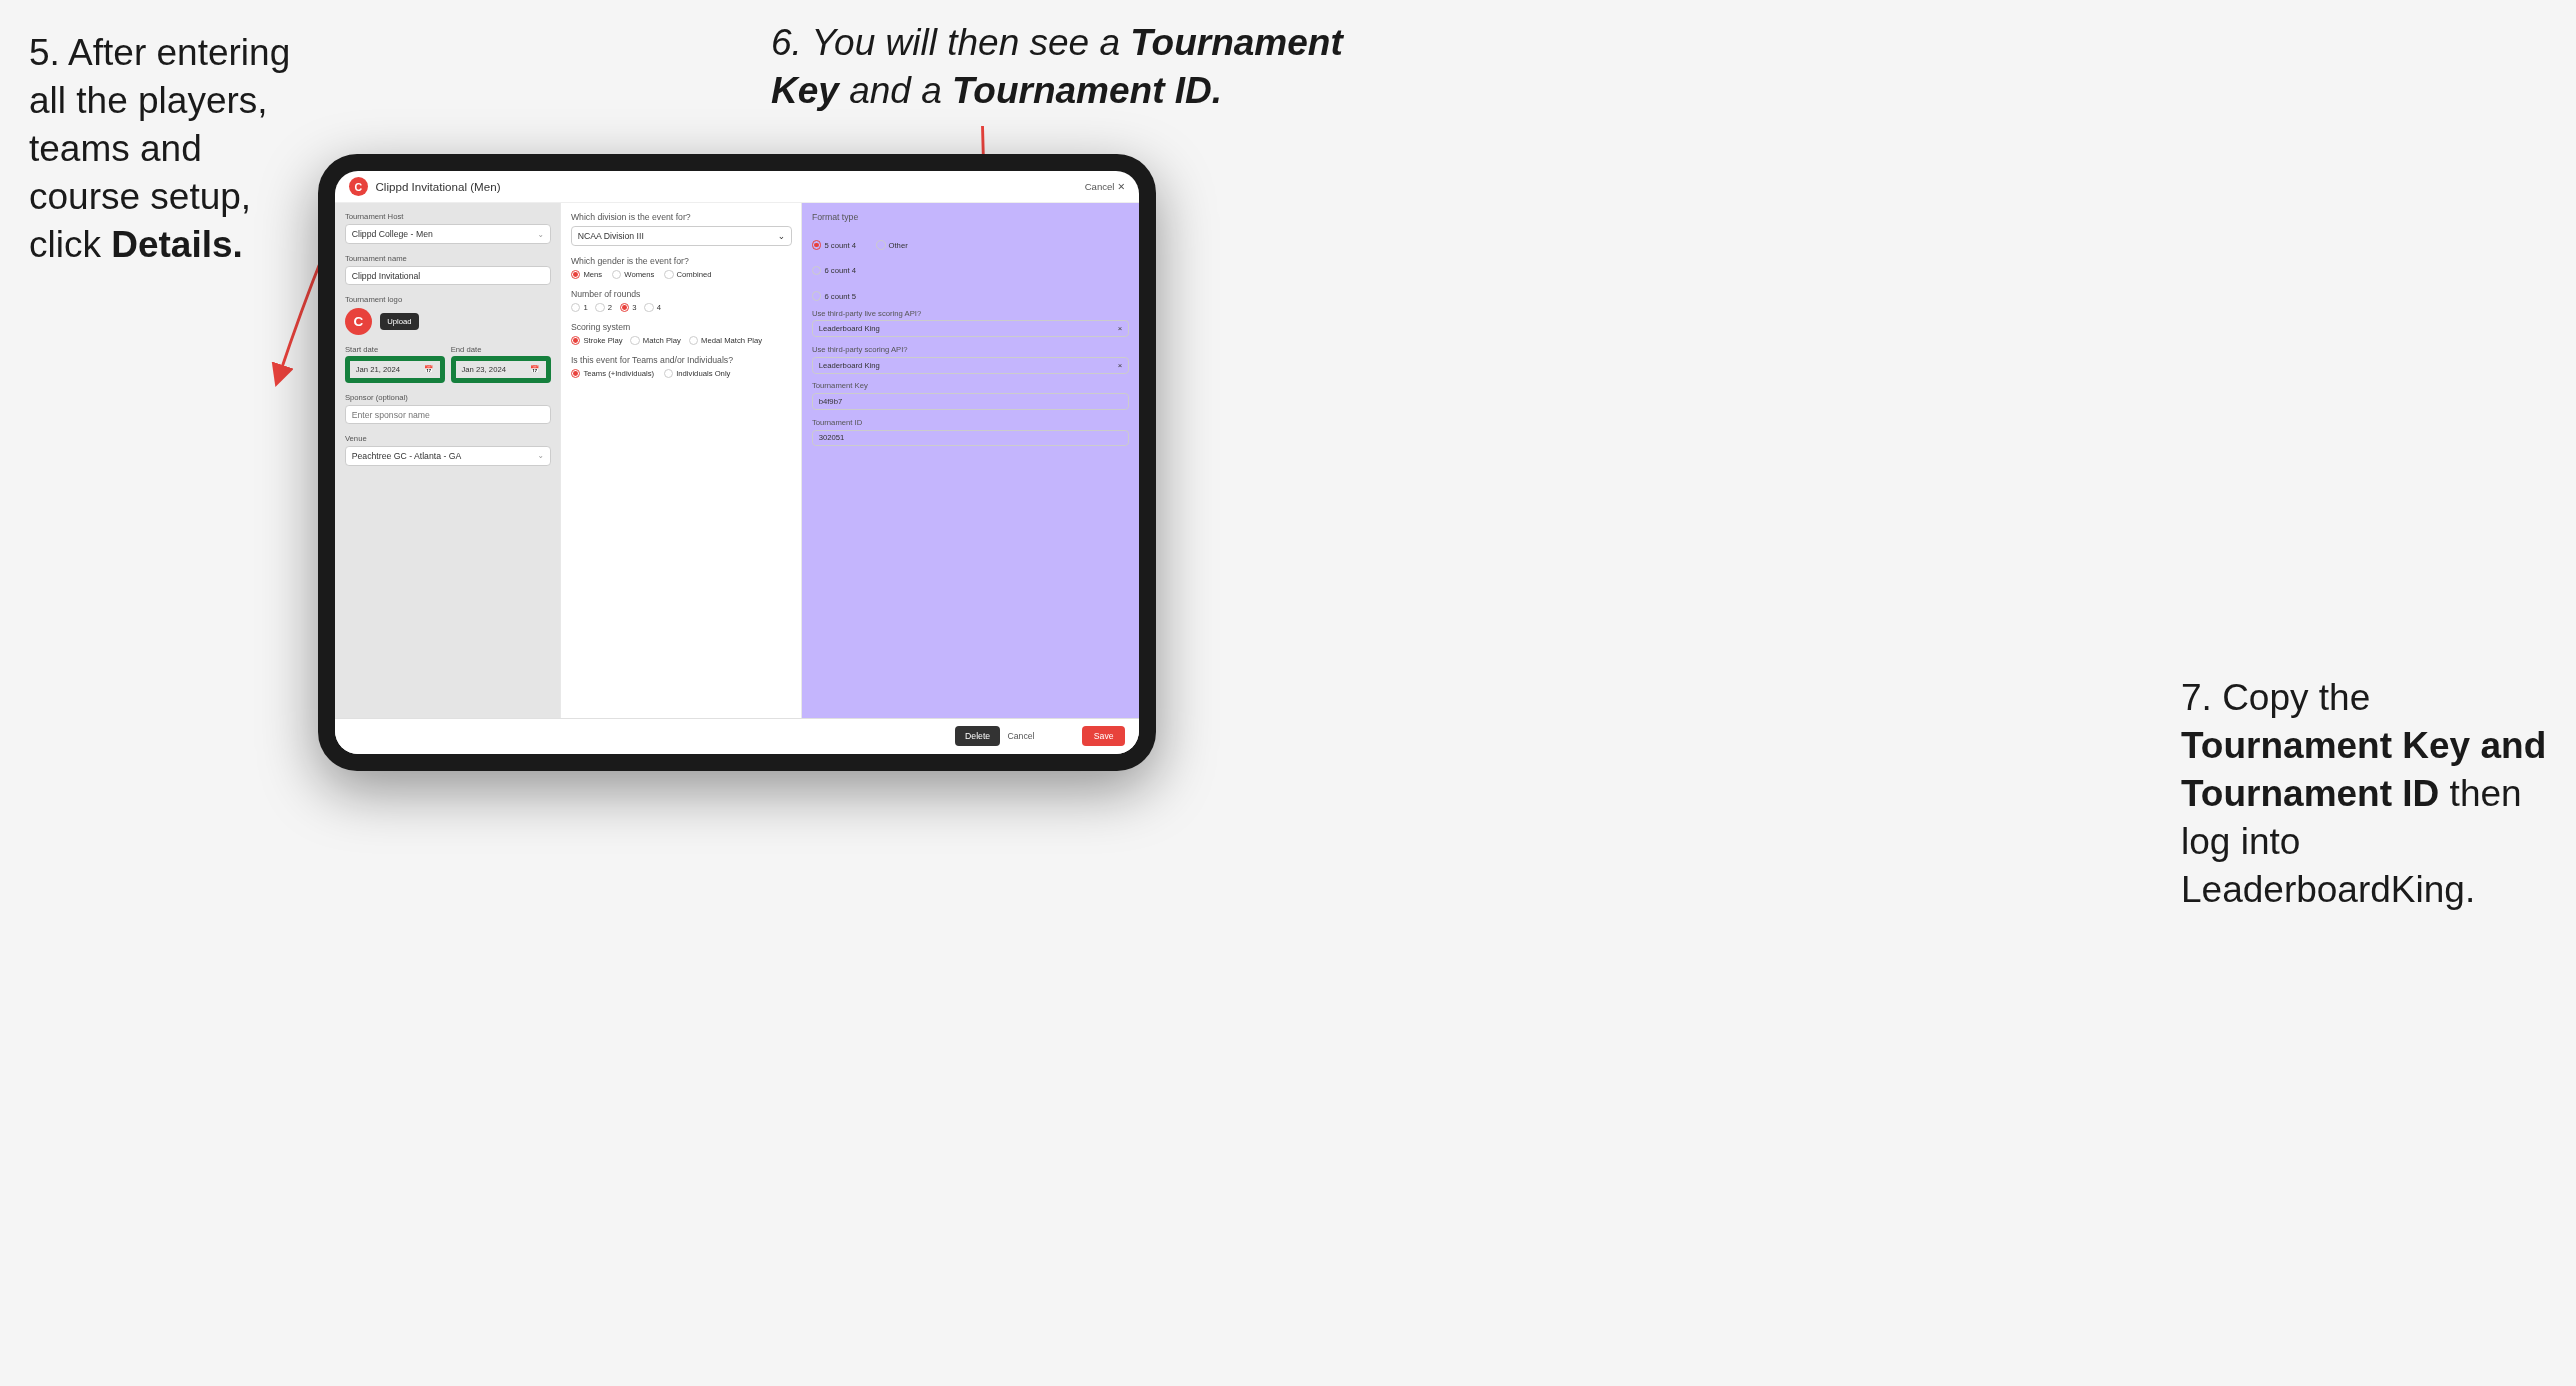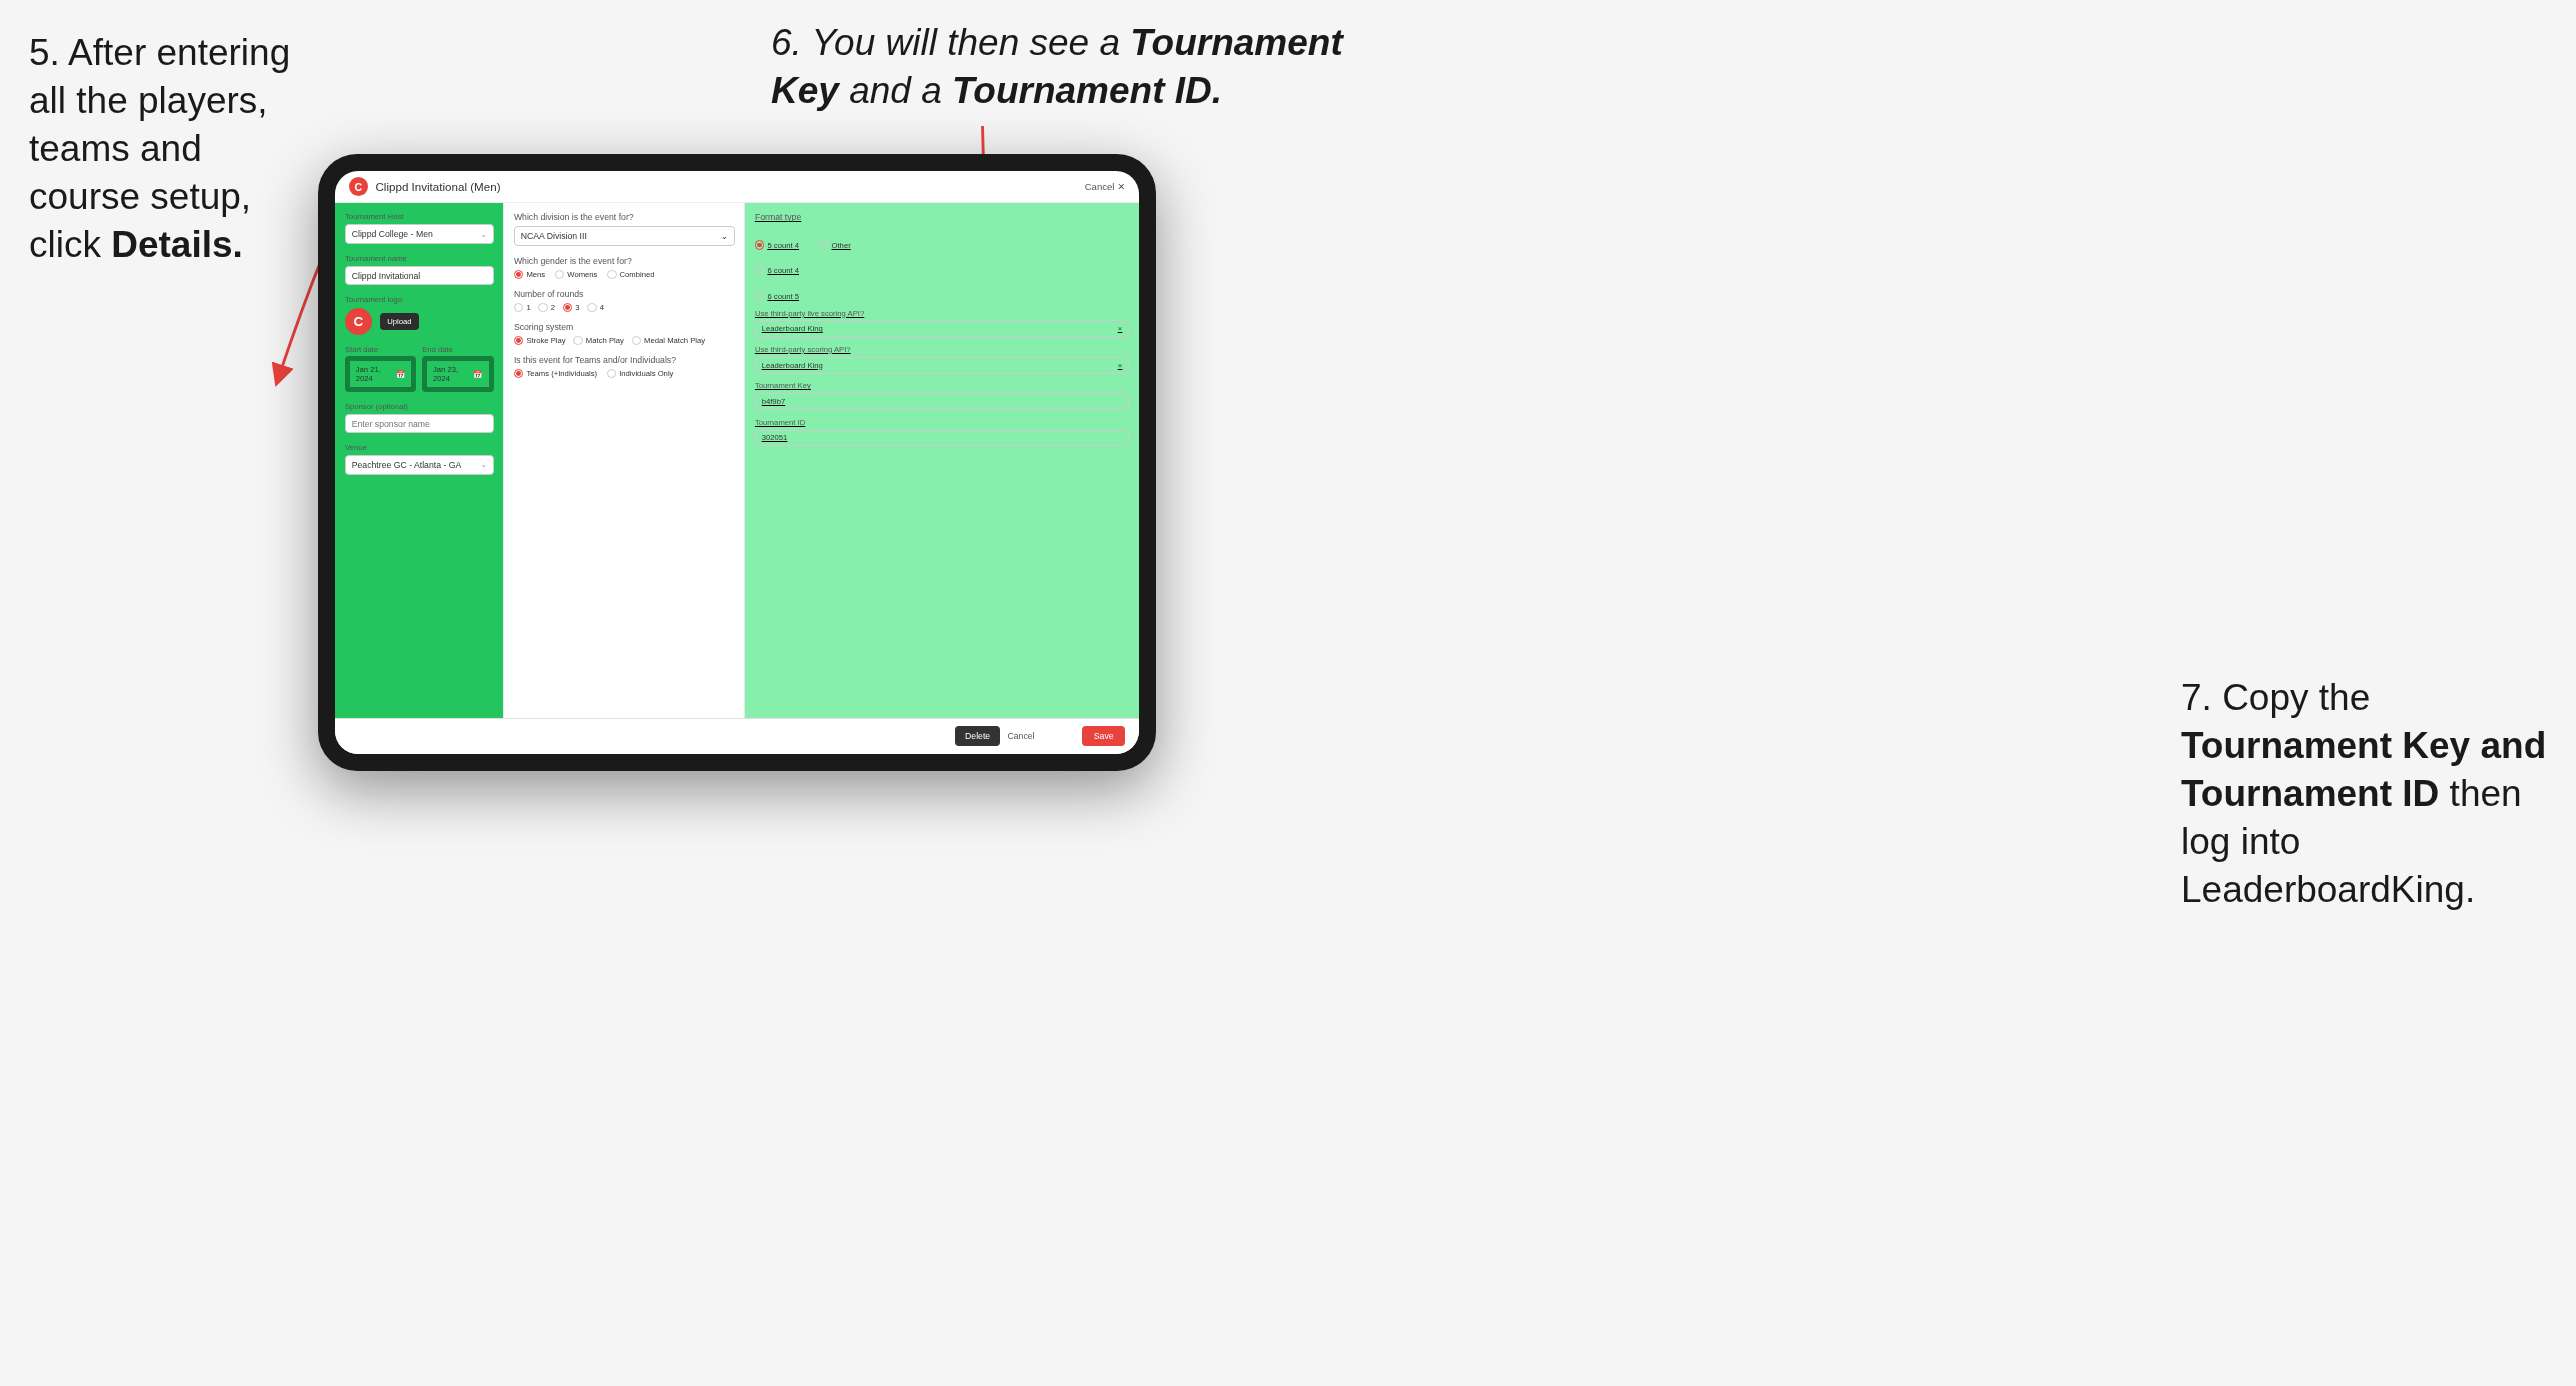--- a/index.html
+++ b/index.html
@@ -166,24 +166,24 @@
     
     .main-content {
       flex: 1;
       display: flex;
       overflow: hidden;
       background: #f8f8f8;
     }
 
     
     .left-col {
-      width: 169px;
+      width: 226px;
       padding: 9.6px 9.6px;
       border-right: 1px solid #e8e8e8;
-      background: #22c55e;
+      background: #e5e5e5;
     }
 
     .field-group {
       margin-bottom: 9.6px;
     }
 
     .field-label {
       font-size: 7.7px;
       color: #555;
       margin-bottom: 2.9px;
@@ -346,22 +346,21 @@
     .teams-row {
       display: flex;
       align-items: center;
       gap: 9.6px;
     }
 
     
     .right-col {
       flex: 1;
       padding: 9.6px 9.6px;
-      background: #86efac;
-      text-decoration: underline;
+      background: #c4b5fd;
     }
 
     .format-label {
       font-size: 8.7px;
       color: #555;
       margin-bottom: 5.8px;
     }
 
     .format-options {
       display: flex;

